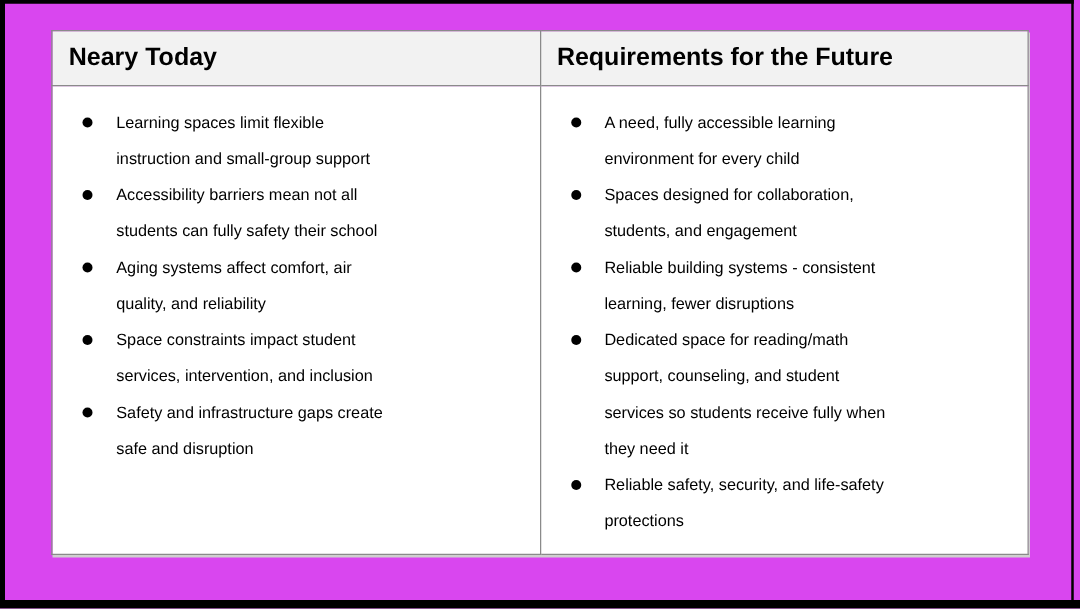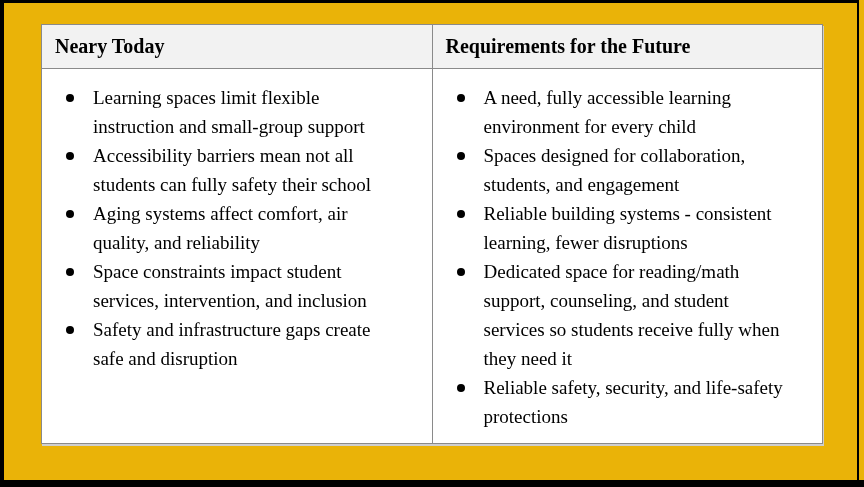--- a/index.html
+++ b/index.html
@@ -1,22 +1,22 @@
 <!DOCTYPE html>
 <html style="--frame-color: #000000; --header-bg: #f2f2f2; --border-color: #8a8a8a;"><head>
 <meta charset="utf-8">
 <style>
   * { margin: 0; padding: 0; box-sizing: border-box; }
   html, body { background: #ffffff; }
   .page {
     position: relative;
     width: 864px;
     height: 487px;
-    background: #eab308;
-    font-family: Liberation Serif, serif;
+    background: #d946ef;
+    font-family: Liberation Sans, sans-serif;
     color: #000000;
     overflow: hidden;
   }
   .frame {
     position: absolute;
     left: 0; top: 0;
     width: 859px;
     height: 481px;
     border-top: 3px solid var(--frame-color, #000);
     border-left: 4px solid var(--frame-color, #000);
@@ -56,21 +56,21 @@
     height: 375px;
     vertical-align: top;
     background: #ffffff;
     padding-top: 14px;
     padding-right: 4px;
   }
   ul.blist { list-style: none; }
   ul.blist li {
     position: relative;
     padding-left: 51px;
-    font-size: 19px;
+    font-size: 13px;
     line-height: 29px;
   }
   ul.blist li::before {
     content: "";
     position: absolute;
     left: 24px;
     top: 11px;
     width: 8px;
     height: 8px;
     border-radius: 50%;

